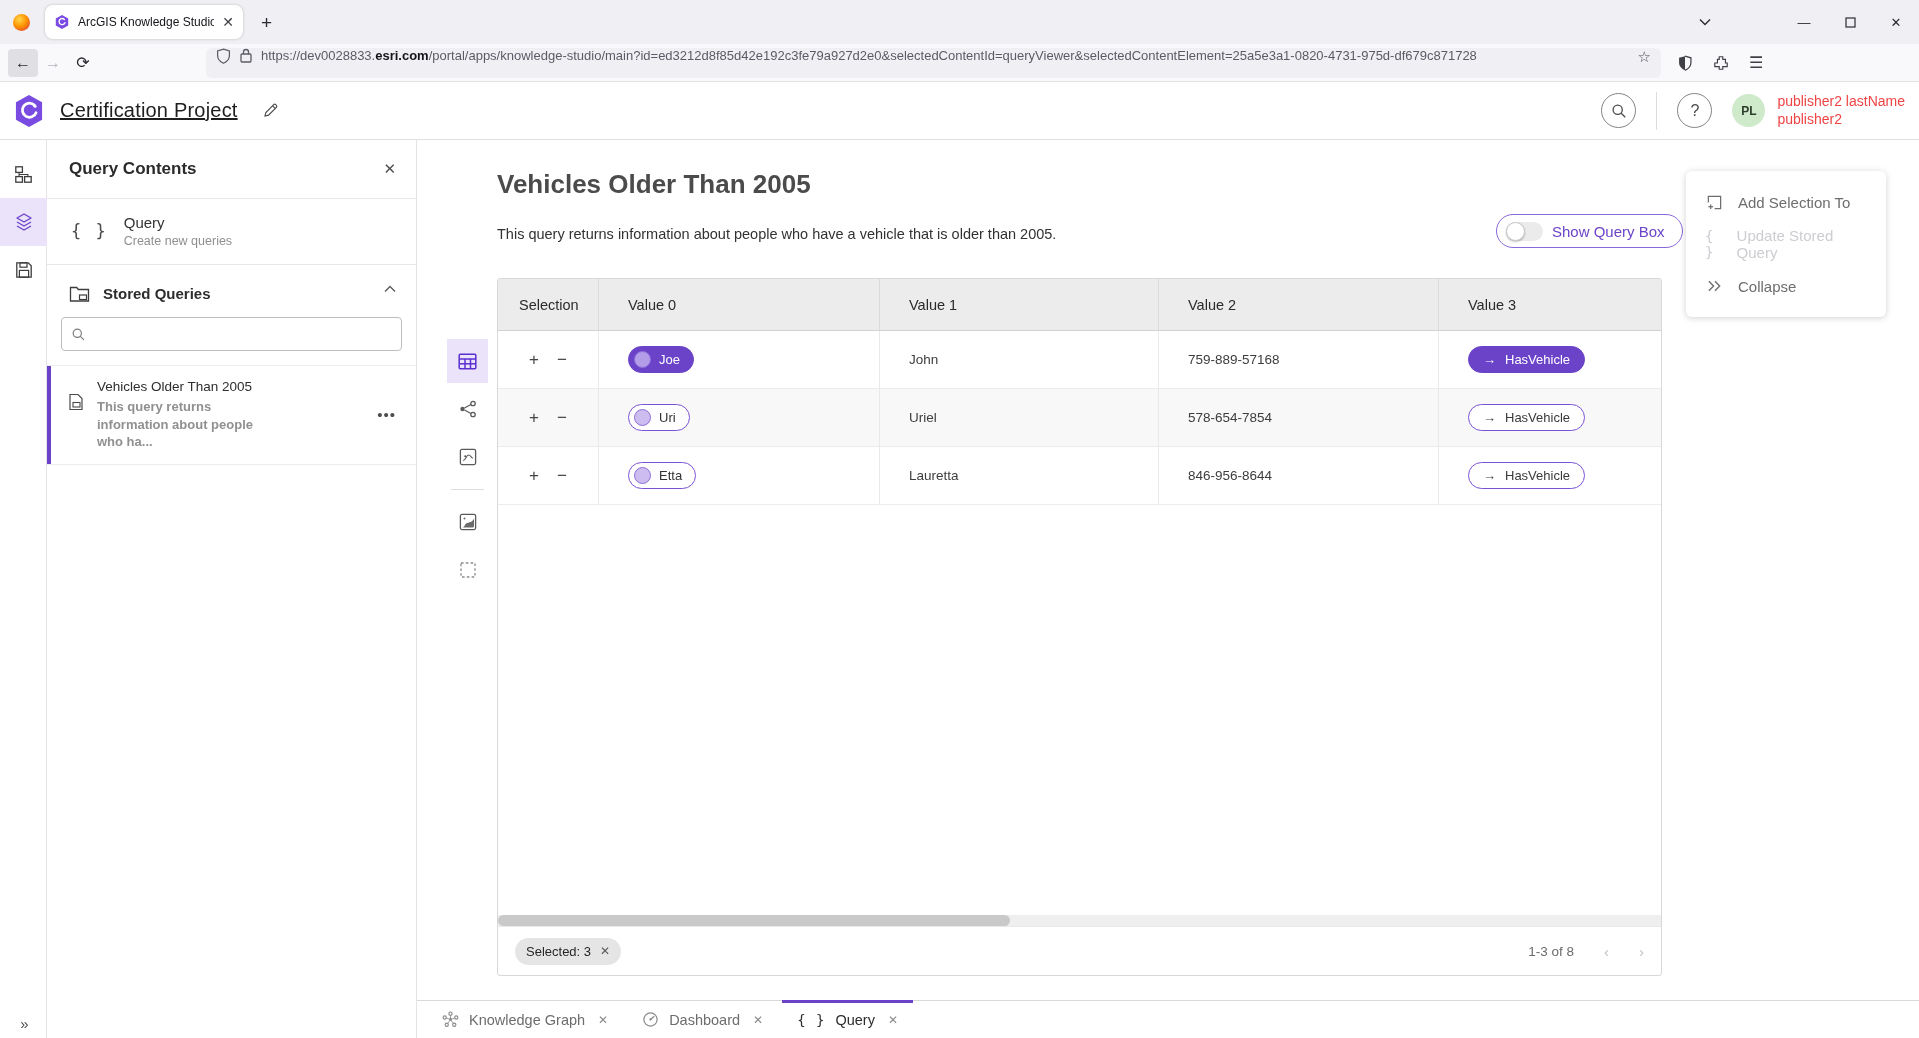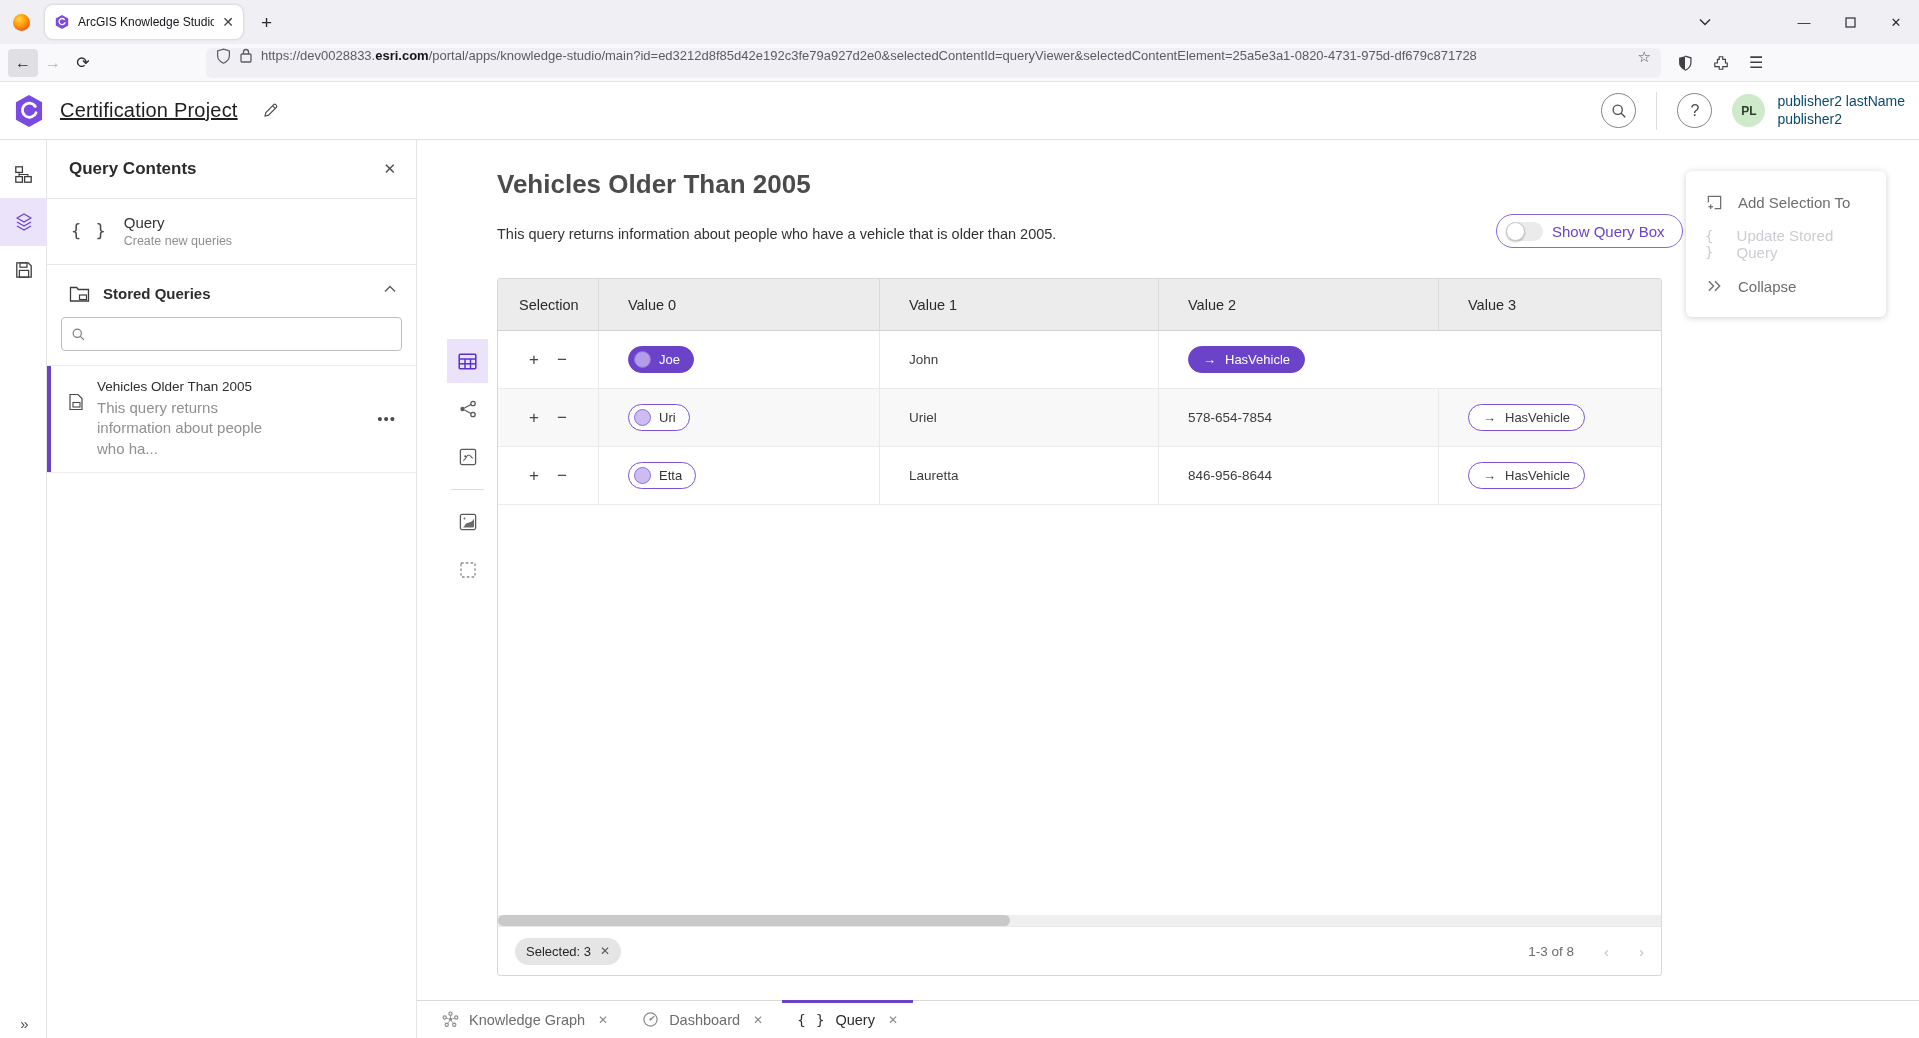--- a/index.html
+++ b/index.html
@@ -32,21 +32,21 @@
 
   
   .app-header { height:58px; border-bottom:1px solid #e1e1e1; display:flex; align-items:center; padding-left:13px; flex-shrink:0; background:#fff; }
   .app-title { margin-left:15px; font-size:20px; color:#1e1e1e; font-weight:500; letter-spacing:.2px;text-decoration:underline; }
   .edit-pencil { margin-left:24px; }
   .hdr-right { margin-left:auto; display:flex; align-items:center; padding-right:14px; }
   .circle-btn { width:35px; height:35px; border:1px solid #848484; border-radius:50%; display:flex; align-items:center; justify-content:center; color:#4a4a4a; }
   .hdr-divider { width:1px; height:38px; background:#dcdcdc; margin:0 20px; }
   .avatar { width:33px; height:33px; border-radius:50%; background:#cfe9cb; color:#2f3e2c; font-size:12px; font-weight:bold;
     display:flex; align-items:center; justify-content:center; margin-left:20px; }
-  .user-block { margin-left:12px; font-size:14px; color:#0c4a6e; line-height:1.25; }
+  .user-block { margin-left:12px; font-size:14px; color:#ef4444; line-height:1.25; }
 
   
   .app-body { flex:1; display:flex; min-height:0; }
 
   .rail { width:47px; border-right:1px solid #e4e4e4; position:relative; flex-shrink:0; padding-top:10px; }
   .rail-item { width:47px; height:48px; display:flex; align-items:center; justify-content:center; }
   .rail-item.sel { background:#ebe3fa; }
   .rail-expand { position:absolute; bottom:6px; width:47px; text-align:center; font-size:15px; color:#4f4f4f; letter-spacing:-2px; }
 
   .left-panel { width:370px; border-right:1px solid #e4e4e4; flex-shrink:0; display:flex; flex-direction:column; background:#fff; }
@@ -60,21 +60,21 @@
   .stored-hd { display:flex; gap:13px; padding:20px 20px 12px 22px; }
   .stored-hd .lbl { font-size:15px; font-weight:bold; color:#2d2d2d; }
   .stored-hd .chev { margin-left:auto; }
   .search-box { margin:2px 14px 14px 14px; height:34px; border:1px solid #bcbcbc; border-radius:4px;
     display:flex; align-items:center; padding:0 9px; gap:8px; background:#fff; }
   .search-box input { border:none; outline:none; flex:1; font-size:13px; font-family:inherit; background:transparent; }
   .stored-item { position:relative; display:flex; gap:13px; padding:13px 14px 13px 21px;
     border-top:1px solid #ededed; border-bottom:1px solid #ededed; }
   .stored-item::before { content:''; position:absolute; left:0; top:0; bottom:0; width:4px; background:#6b43c9; }
   .si-title { font-size:13.5px; color:#2e2e2e; }
-  .si-desc { font-size:15px; color:#909090; line-height:1.35; margin-top:4px; width:175px; }
+  .si-desc { font-size:13px; color:#909090; line-height:1.35; margin-top:4px; width:175px;font-weight:bold; }
   .si-dots { margin-left:auto; align-self:center; font-size:15px; color:#4d4d4d; letter-spacing:1px; padding-right:6px; }
 
   
   .main-col { flex:1; display:flex; flex-direction:column; min-width:0; }
   .main-content { flex:1; position:relative; background:#fff; }
   .page-title { position:absolute; left:80px; top:29px; font-size:26px; font-weight:600; color:#4b4b4b; }
   .page-desc { position:absolute; left:80px; top:86px; font-size:14.5px; color:#323232; }
   .toggle-pill { position:absolute; left:1079px; top:74px; height:34px; border:1.5px solid #8a68d8; border-radius:18px;
     display:flex; align-items:center; gap:9px; padding:0 17px 0 9px; color:#6b43c9; font-size:15px; background:#fff; }
   .tg-track { width:37px; height:19px; border-radius:10px; background:#ebebeb; position:relative; }
@@ -401,20 +401,23 @@
                 </div>
                 <div class="t-cell col-v0">
                   <span class="entity-pill solid">
                     <span class="dot"></span>
                     <span>Joe</span>
                   </span>
                 </div>
                 <div class="t-cell col-v1">
                   <span>John</span>
                 </div>
+                <div class="t-cell col-v2">
+                  <span>759-889-57168</span>
+                </div>
                 <div class="t-cell col-v3">
                   <span class="rel-pill solid">
                     <span class="arr">→</span>
                     <span>HasVehicle</span>
                   </span>
                 </div>
               </div>
               <div class="t-row alt">
                 <div class="t-cell col-sel">
                   <span class="pm-btn">+</span>

